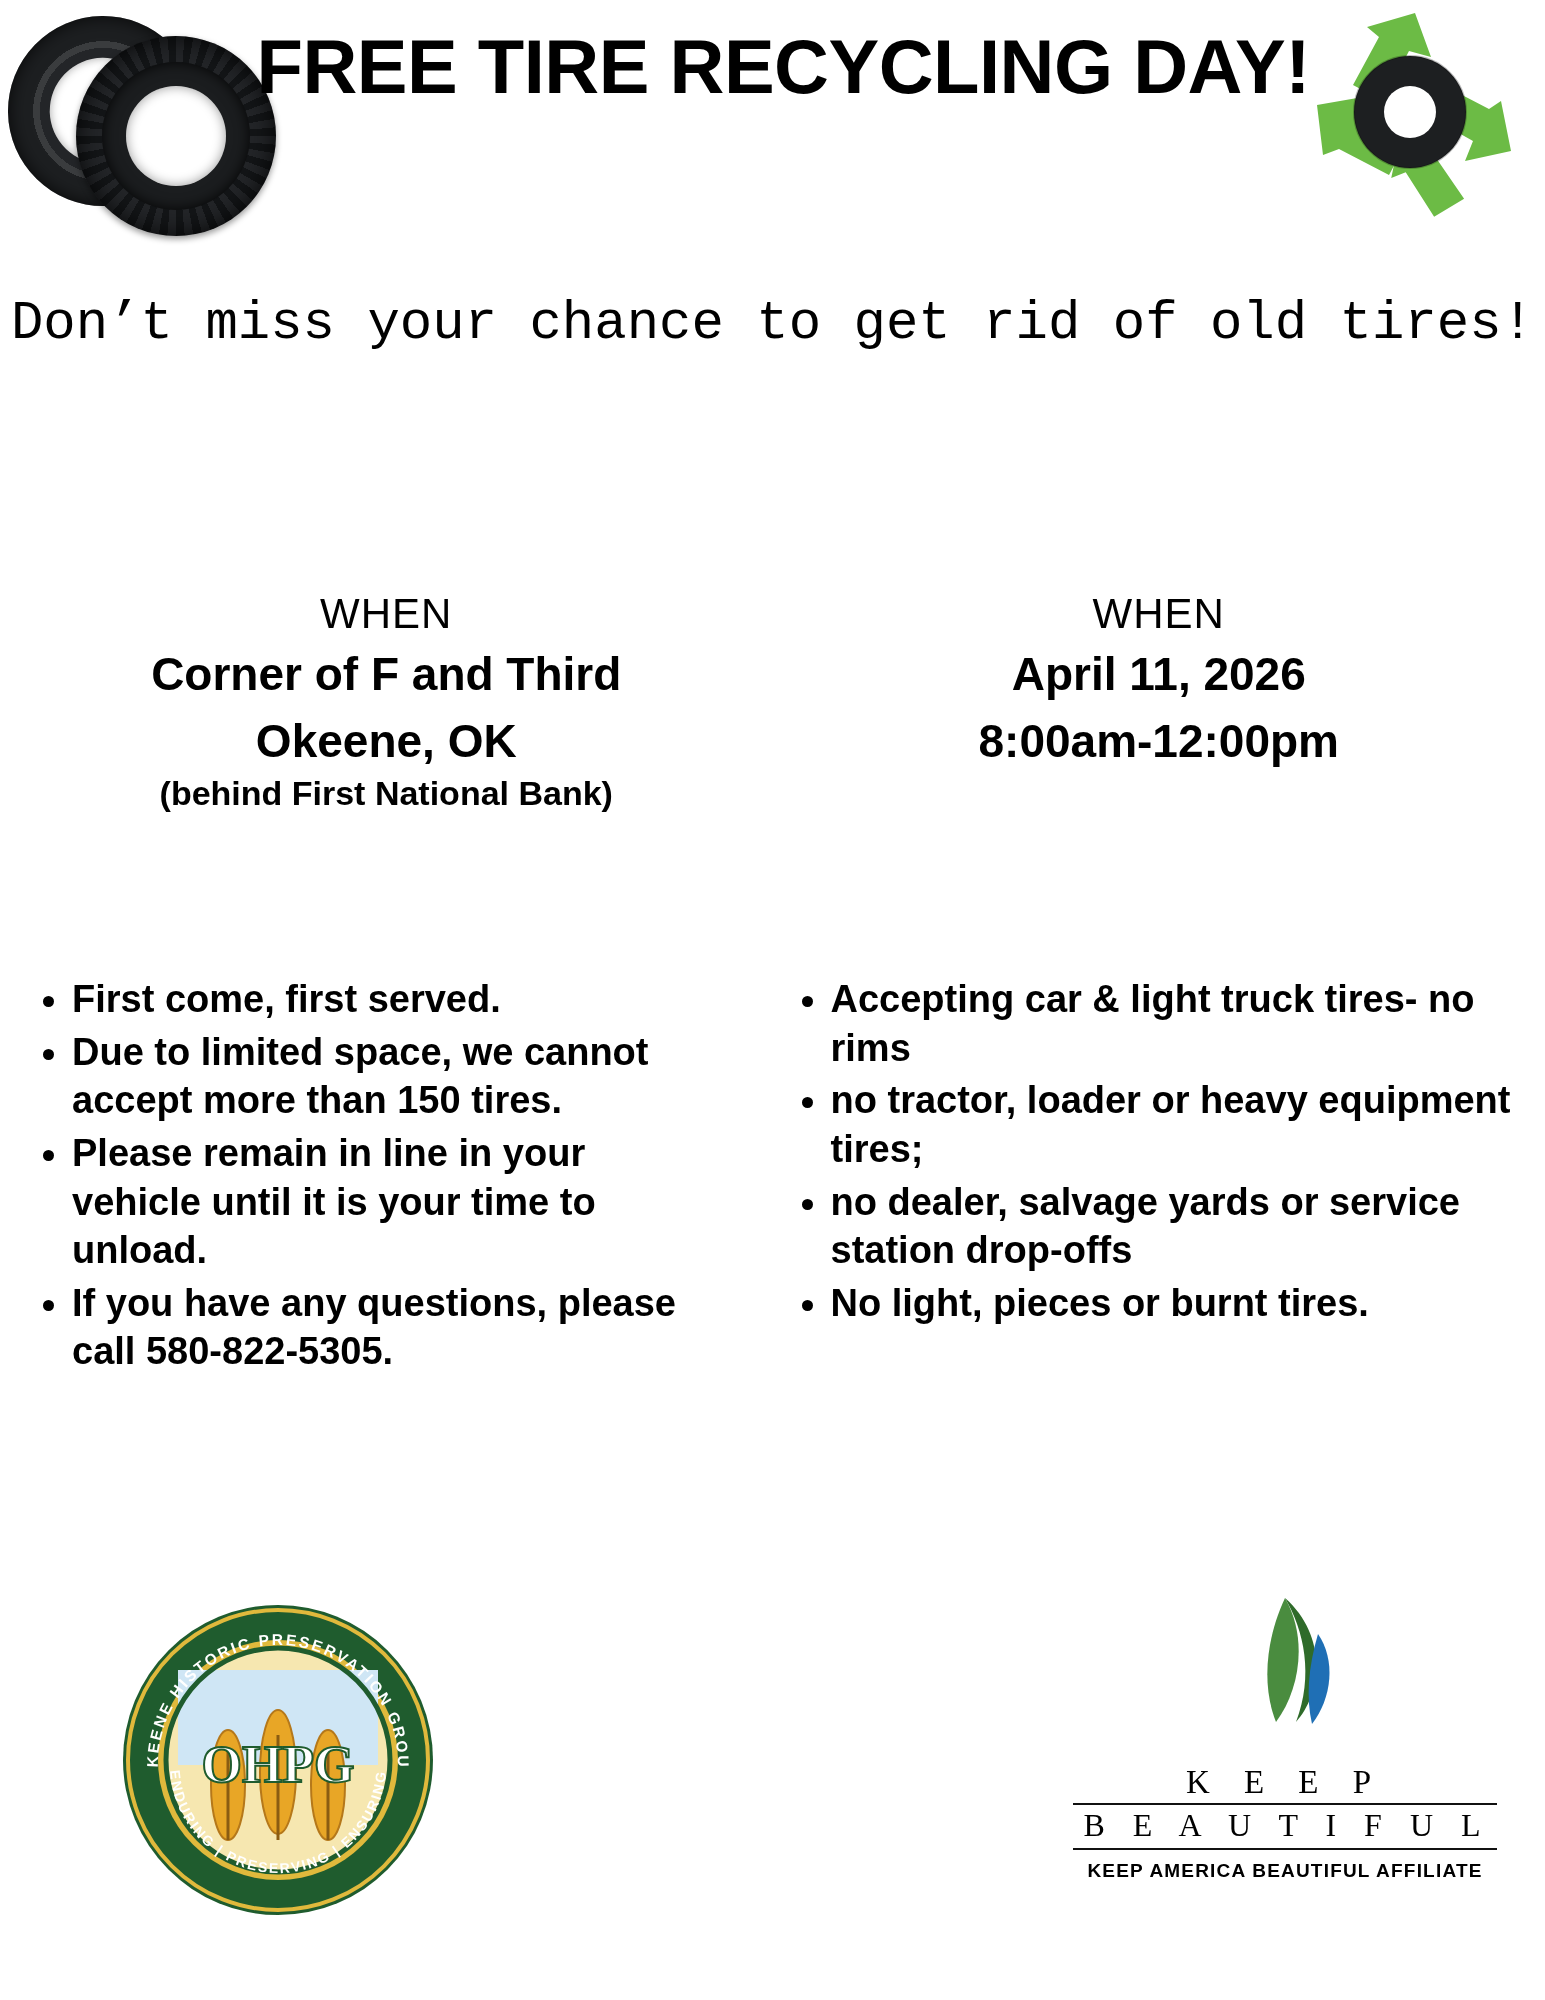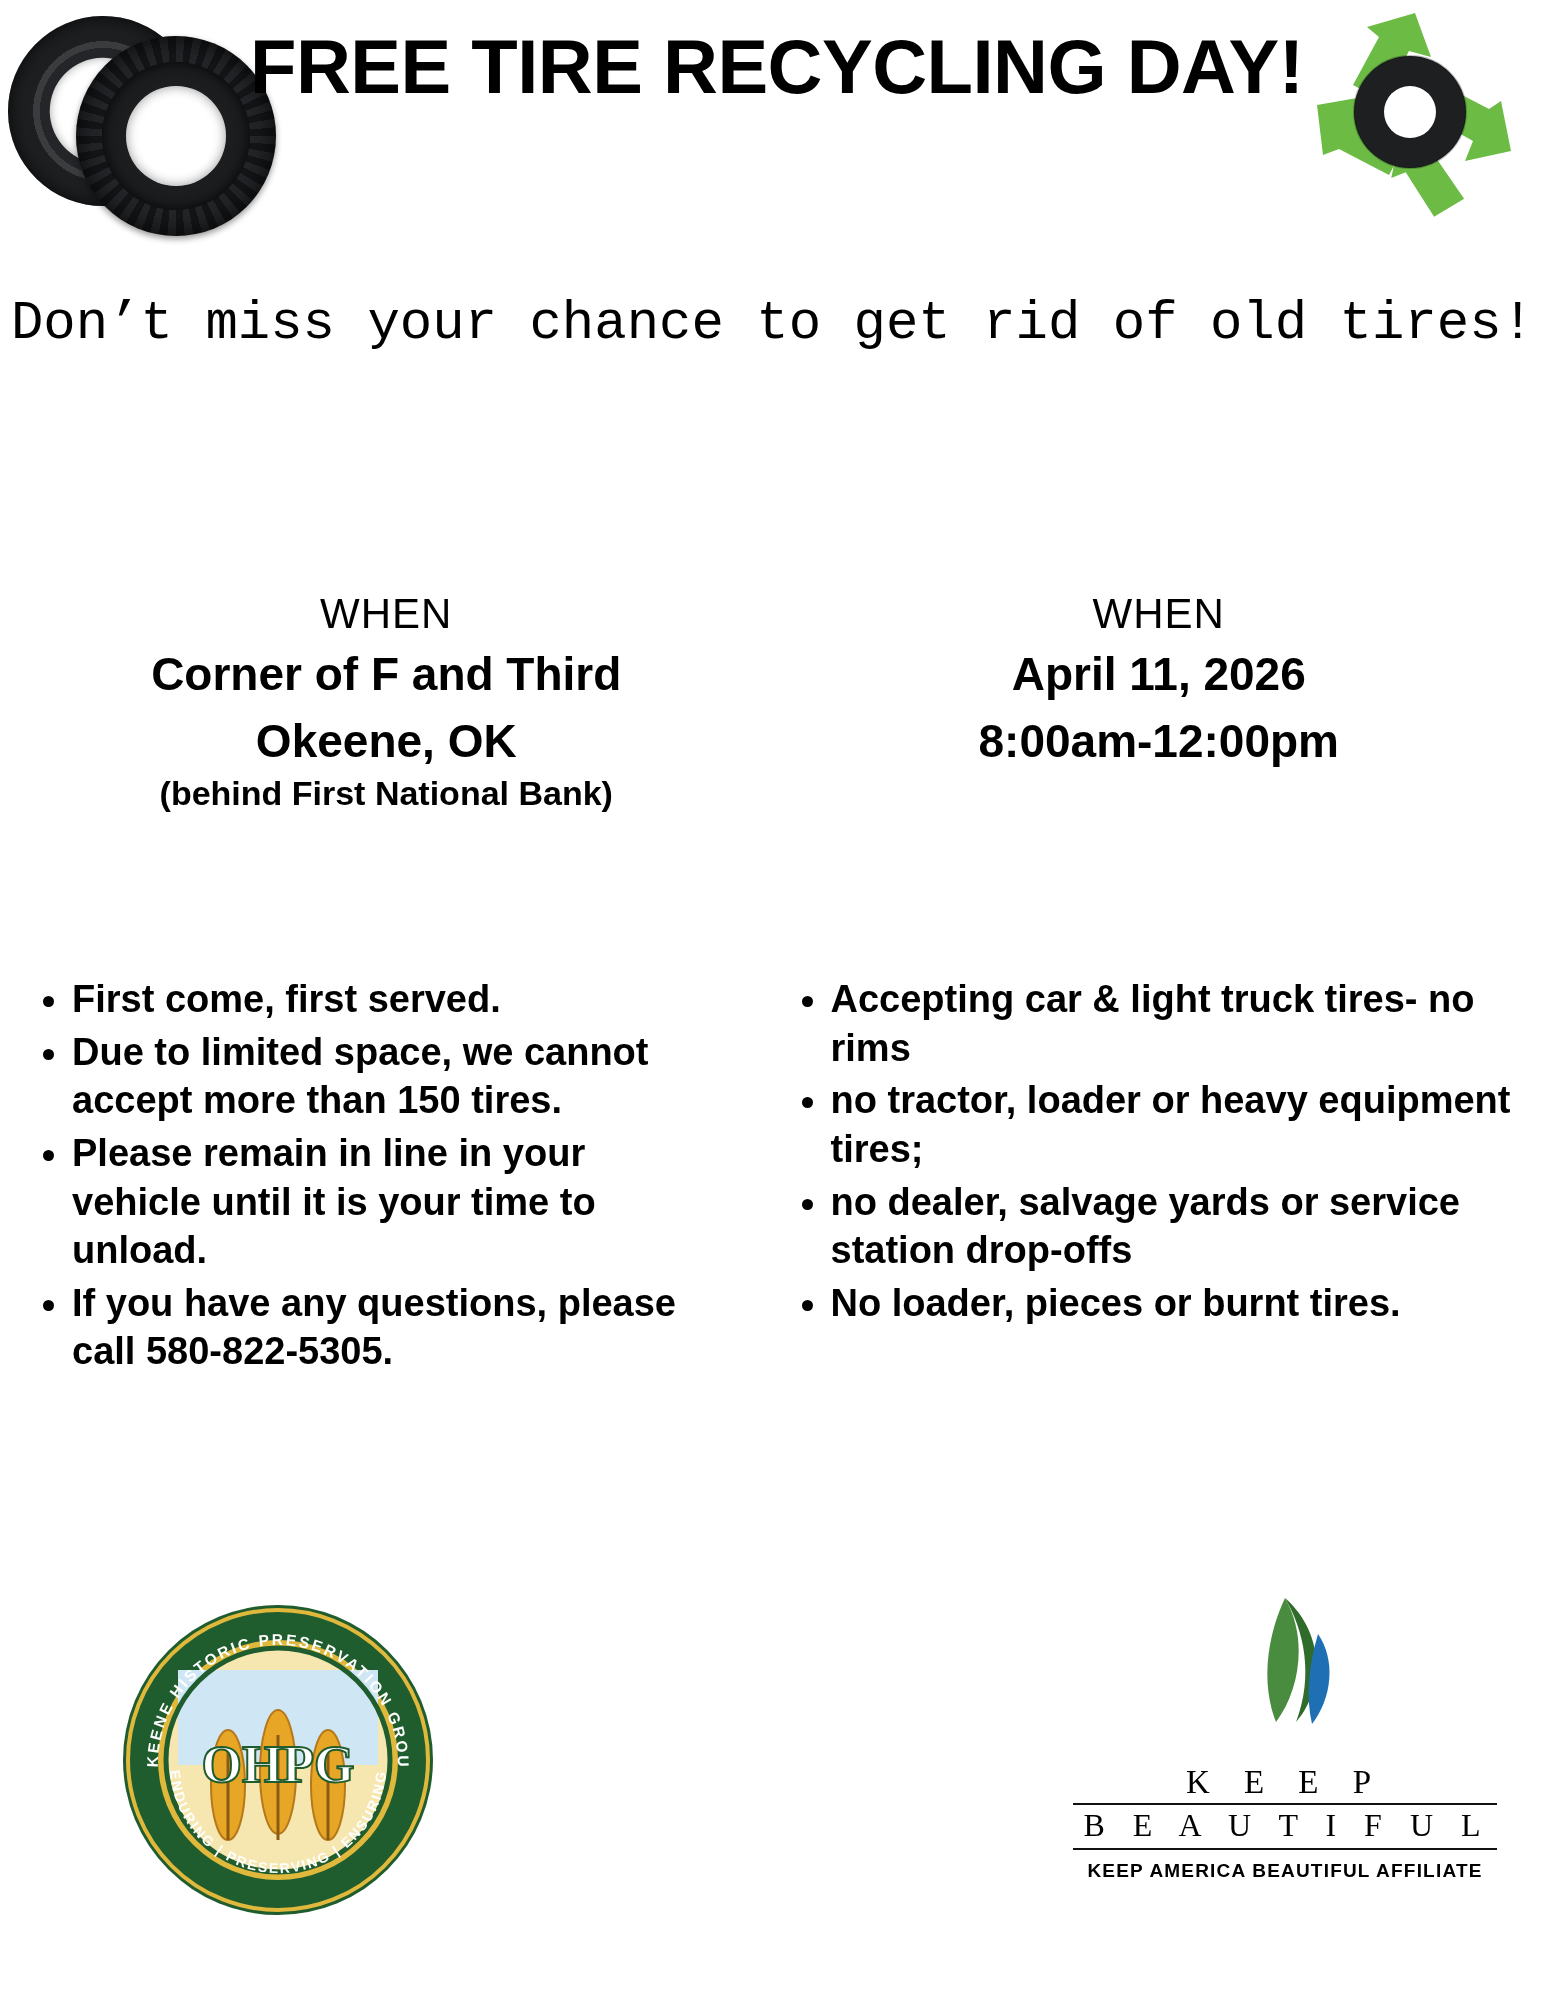--- a/index.html
+++ b/index.html
@@ -90,21 +90,21 @@
     top: 5px;
     width: 210px;
     height: 215px;
   }
 
   .title-block {
     position: absolute;
     left: 250px;
     top: 18px;
     width: 1060px;
-    text-align: left;
+    text-align: right;
   }
   .title {
     font-size: 76px;
     font-weight: 700;
     line-height: 1.28;
     letter-spacing: -0.5px;
   }
 
   .subtitle {
     margin-top: 28px;
@@ -285,21 +285,21 @@
       <li>Due to limited space, we cannot accept more than 150 tires.</li>
       <li>Please remain in line in your vehicle until it is your time to unload.</li>
       <li>If you have any questions, please call 580-822-5305.</li>
     </ul>
   </div>
   <div class="list-col right-list">
     <ul class="bullets">
       <li>Accepting car &amp; light truck tires- no rims</li>
       <li>no tractor, loader or heavy equipment tires;</li>
       <li>no dealer, salvage yards or service station drop-offs</li>
-      <li>No loader, pieces or burnt tires.</li>
+      <li>No light, pieces or burnt tires.</li>
     </ul>
   </div>
 </div>
 
 <div class="footer">
 
   <div class="ohpg">
     <svg viewBox="0 0 320 320" width="320" height="320" aria-hidden="true">
       <defs>
         <path id="arcTop" d="M 40 165 A 120 120 0 0 1 280 165" fill="none"></path>

